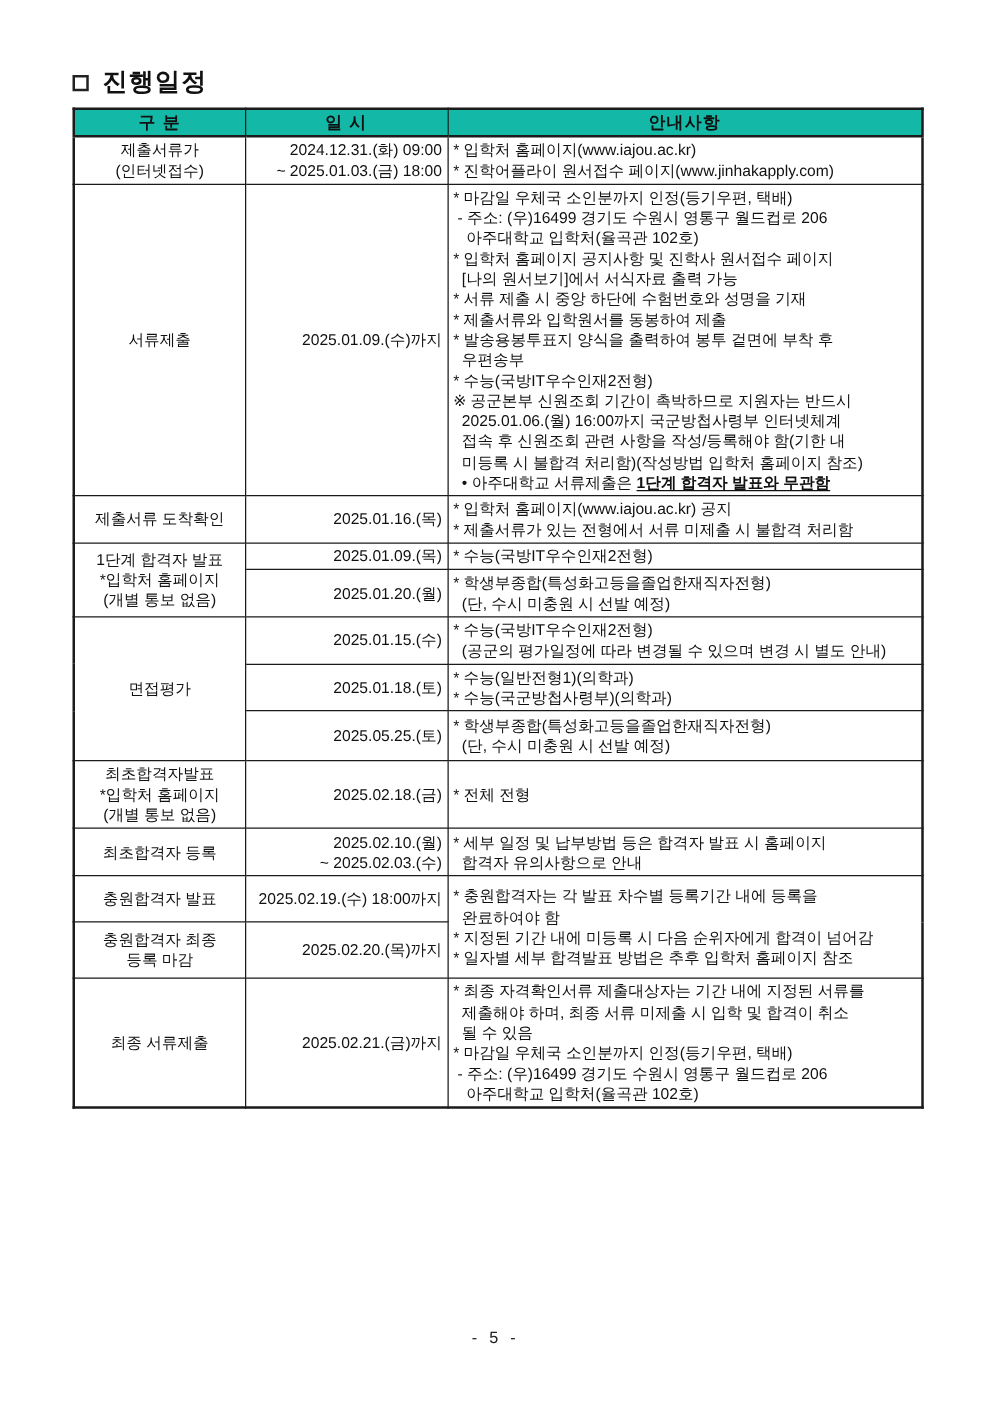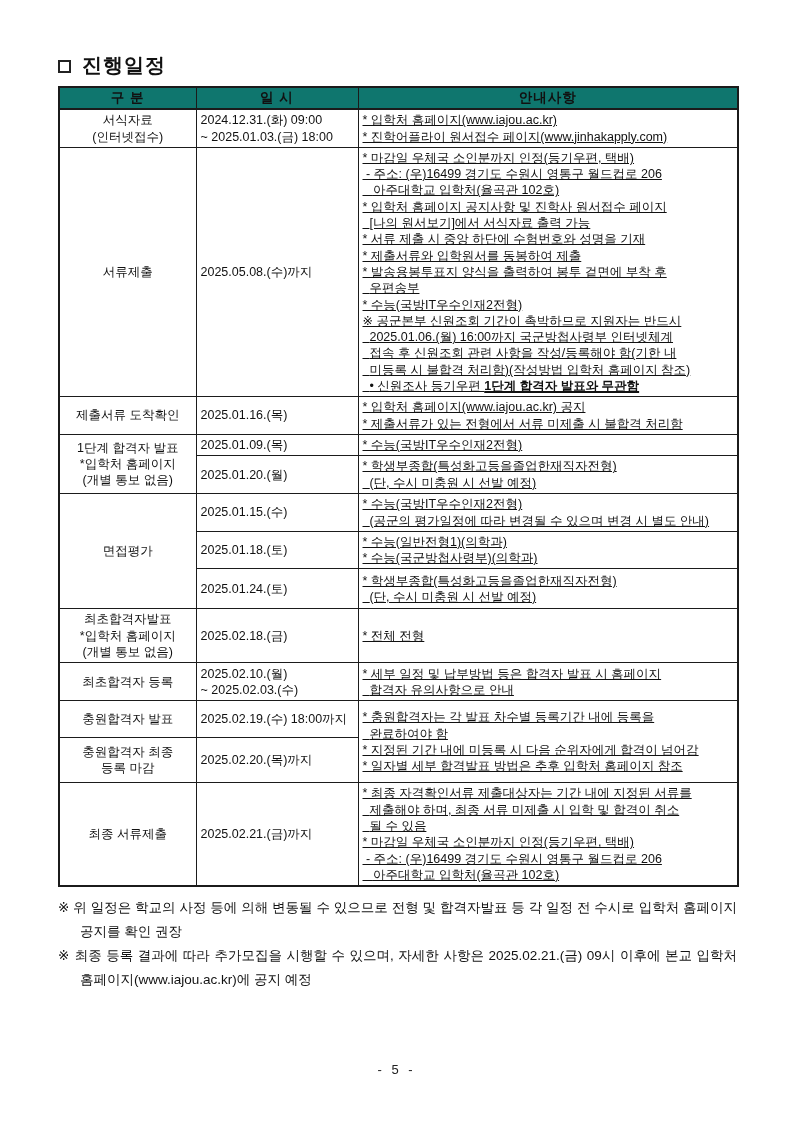--- a/index.html
+++ b/index.html
@@ -25,31 +25,31 @@
     border:2px solid #1b1b1b;
   }
   table.schedule th, table.schedule td {
     border:1px solid #1b1b1b;
     font-size:12.5px;
     line-height:16.3px;
     padding:2px 4px;
     vertical-align:middle;
   }
   table.schedule th {
-    background:#0f766e;
+    background:#14b8a6;
     font-weight:bold;
     font-size:13.5px;
     height:22px;
     border-bottom:2px solid #1b1b1b;
     letter-spacing:1px;
   }
   td.cat  { text-align:center; white-space:pre; }
-  td.date { text-align:left; white-space:pre; font-size:12.3px; }
+  td.date { text-align:right; white-space:pre; font-size:12.3px; }
   td.notes { text-align:left; }
-  .prewrap { white-space:pre-wrap;text-decoration:underline; }
+  .prewrap { white-space:pre-wrap; }
   .em {
     font-weight:bold;
     text-decoration:underline;
     text-underline-offset:2px;
   }
 
   .footnotes { margin-top:9px; width:679px; }
   .footnote {
     font-size:13.5px;
     line-height:24px;
@@ -87,47 +87,47 @@
       </colgroup>
       <thead>
         <tr style="height:22px">
           <th>구  분</th>
           <th>일  시</th>
           <th>안내사항</th>
         </tr>
       </thead>
       <tbody>
         <tr style="height:36px">
-          <td class="cat">서식자료
+          <td class="cat">제출서류가
 (인터넷접수)</td>
           <td class="date">2024.12.31.(화) 09:00
 ~ 2025.01.03.(금) 18:00</td>
           <td class="notes prewrap">* 입학처 홈페이지(www.iajou.ac.kr)
 * 진학어플라이 원서접수 페이지(www.jinhakapply.com)</td>
         </tr>
 
         <tr style="height:245px">
           <td class="cat">서류제출</td>
-          <td class="date">2025.05.08.(수)까지</td>
+          <td class="date">2025.01.09.(수)까지</td>
           <td class="notes">
             <div class="prewrap">* 마감일 우체국 소인분까지 인정(등기우편, 택배)
  - 주소: (우)16499 경기도 수원시 영통구 월드컵로 206
    아주대학교 입학처(율곡관 102호)
 * 입학처 홈페이지 공지사항 및 진학사 원서접수 페이지
   [나의 원서보기]에서 서식자료 출력 가능
 * 서류 제출 시 중앙 하단에 수험번호와 성명을 기재
 * 제출서류와 입학원서를 동봉하여 제출
 * 발송용봉투표지 양식을 출력하여 봉투 겉면에 부착 후
   우편송부
 * 수능(국방IT우수인재2전형)
 ※ 공군본부 신원조회 기간이 촉박하므로 지원자는 반드시
   2025.01.06.(월) 16:00까지 국군방첩사령부 인터넷체계
   접속 후 신원조회 관련 사항을 작성/등록해야 함(기한 내
   미등록 시 불합격 처리함)(작성방법 입학처 홈페이지 참조)</div>
-            <div class="prewrap"><span>  • 신원조사 등기우편 </span><span class="em">1단계 합격자 발표와 무관함</span></div>
+            <div class="prewrap"><span>  • 아주대학교 서류제출은 </span><span class="em">1단계 합격자 발표와 무관함</span></div>
           </td>
         </tr>
 
         <tr style="height:36px">
           <td class="cat">제출서류 도착확인</td>
           <td class="date">2025.01.16.(목)</td>
           <td class="notes prewrap">* 입학처 홈페이지(www.iajou.ac.kr) 공지
 * 제출서류가 있는 전형에서 서류 미제출 시 불합격 처리함</td>
         </tr>
 
@@ -149,21 +149,21 @@
           <td class="date">2025.01.15.(수)</td>
           <td class="notes prewrap">* 수능(국방IT우수인재2전형)
   (공군의 평가일정에 따라 변경될 수 있으며 변경 시 별도 안내)</td>
         </tr>
         <tr style="height:36px">
           <td class="date">2025.01.18.(토)</td>
           <td class="notes prewrap">* 수능(일반전형1)(의학과)
 * 수능(국군방첩사령부)(의학과)</td>
         </tr>
         <tr style="height:40px">
-          <td class="date">2025.01.24.(토)</td>
+          <td class="date">2025.05.25.(토)</td>
           <td class="notes prewrap">* 학생부종합(특성화고등을졸업한재직자전형)
   (단, 수시 미충원 시 선발 예정)</td>
         </tr>
 
         <tr style="height:48px">
           <td class="cat">최초합격자발표
 *입학처 홈페이지
 (개별 통보 없음)</td>
           <td class="date">2025.02.18.(금)</td>
           <td class="notes prewrap">* 전체 전형</td>
@@ -197,21 +197,17 @@
           <td class="notes prewrap">* 최종 자격확인서류 제출대상자는 기간 내에 지정된 서류를
   제출해야 하며, 최종 서류 미제출 시 입학 및 합격이 취소
   될 수 있음
 * 마감일 우체국 소인분까지 인정(등기우편, 택배)
  - 주소: (우)16499 경기도 수원시 영통구 월드컵로 206
    아주대학교 입학처(율곡관 102호)</td>
         </tr>
       </tbody>
     </table>
 
-    <div class="footnotes">
-      <div class="footnote">※ 위 일정은 학교의 사정 등에 의해 변동될 수 있으므로 전형 및 합격자발표 등 각 일정 전 수시로 입학처 홈페이지 공지를 확인 권장</div>
-      <div class="footnote">※ 최종 등록 결과에 따라 추가모집을 시행할 수 있으며, 자세한 사항은 2025.02.21.(금) 09시 이후에 본교 입학처 홈페이지(www.iajou.ac.kr)에 공지 예정</div>
-    </div>
 
   </div>
 
   <div class="page-number">- 5 -</div>
 </div>
 
 </body></html>

